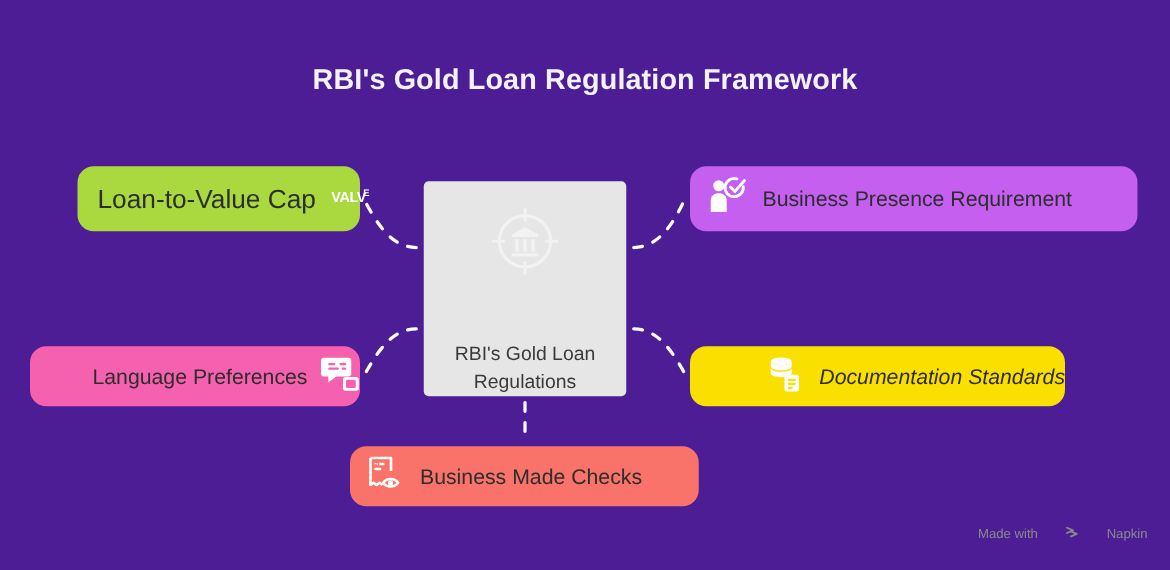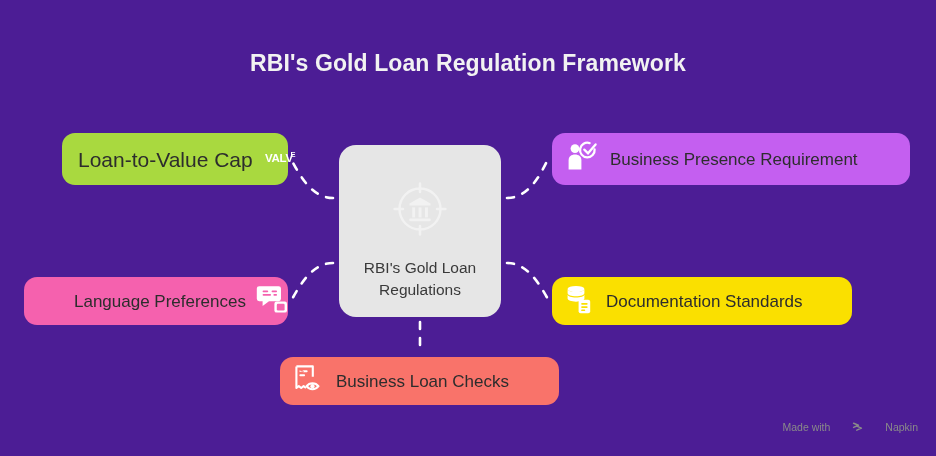--- a/index.html
+++ b/index.html
@@ -53,46 +53,46 @@
   }
 
   
   #hub {
     position: absolute;
     left: 339px;
     top: 145px;
     width: 162px;
     height: 172px;
     background: #e6e6e6;
-    border-radius: 17px;
+    border-radius: 4px;
     display: flex;
     flex-direction: column;
     align-items: center;
-    justify-content: center;
+    justify-content: space-between;
     padding-top: 20px;
     box-sizing: border-box;
   }
   #hub .hub-label {
     margin-top: 16px;
     width: 132px;
     text-align: center;
     font-size: 15.5px;
     line-height: 1.42;
     color: #3a3a3a;
   }
 
   
   #node-ltv   { left: 62px;  top: 133px; width: 226px; height: 52px;
                 background: #a9d93f; justify-content: flex-start; padding-left: 16px; }
   #node-bpr   { left: 552px; top: 133px; width: 358px; height: 52px;
                 background: #c45ff0; justify-content: flex-start; padding-left: 12px; }
   #node-lang  { left: 24px;  top: 277px; width: 264px; height: 48px;
                 background: #f561ae; justify-content: flex-end; padding-left: 3px; }
   #node-doc   { left: 552px; top: 277px; width: 300px; height: 48px;
-                background: #fae000; justify-content: flex-start; padding-left: 12px; }
+                background: #fae000; justify-content: flex-end; padding-left: 12px; font-style: italic; }
   #node-biz   { left: 280px; top: 357px; width: 279px; height: 48px;
                 background: #f9736a; justify-content: flex-start; padding-left: 13px; }
 
   #node-ltv .label   { font-size: 21px; }
   #node-bpr .label   { margin-left: 12px; }
   #node-doc .label   { margin-left: 10px; }
   #node-biz .label   { margin-left: 11px; }
   #node-lang .label  { margin-right: 10px; }
   #node-ltv .ico     { margin-left: 12px; }
 
@@ -218,21 +218,21 @@
         <path fill="none" stroke="#ffffff" stroke-width="2.1" stroke-linejoin="round" d="M3.4 3.4 h16.4 v10.4 M3.4 3.4 v21.6 l2.4 -1.8 l2.4 1.8 l2.4 -1.8 l2.4 1.8"></path>
         <g fill="#ffffff">
           <rect x="6.4" y="7.2" width="8.2" height="2" rx="0.8"></rect>
           <rect x="6.4" y="11.2" width="5.6" height="2" rx="0.8"></rect>
         </g>
         <text x="6.2" y="9.6" font-family="Liberation Sans, sans-serif" font-size="8" font-weight="bold" fill="#f9736a">$</text>
         <path fill="none" stroke="#ffffff" stroke-width="2.1" stroke-linecap="round" d="M13.6 23.2 C16.4 19.2 22.6 19.2 25.4 23.2 C22.6 27.2 16.4 27.2 13.6 23.2 Z"></path>
         <circle cx="19.5" cy="23.2" r="2.1" fill="#ffffff"></circle>
       </svg>
     </span>
-    <span class="label">Business Loan Checks</span>
+    <span class="label">Business Made Checks</span>
   </div>
 
   <div id="watermark">
     <span class="wm-text">Made with</span>
     <span>
       <svg width="11" height="11" viewBox="0 0 11 11" xmlns="http://www.w3.org/2000/svg">
         <g fill="none" stroke="#8a8a8a" stroke-width="1.5" stroke-linecap="round" stroke-linejoin="round">
           <path d="M1.6 2.2 L6.4 4.3 L1.6 6.4"></path>
           <path d="M4.8 5.1 L9.4 7.1 L4.8 9.1"></path>
         </g>

